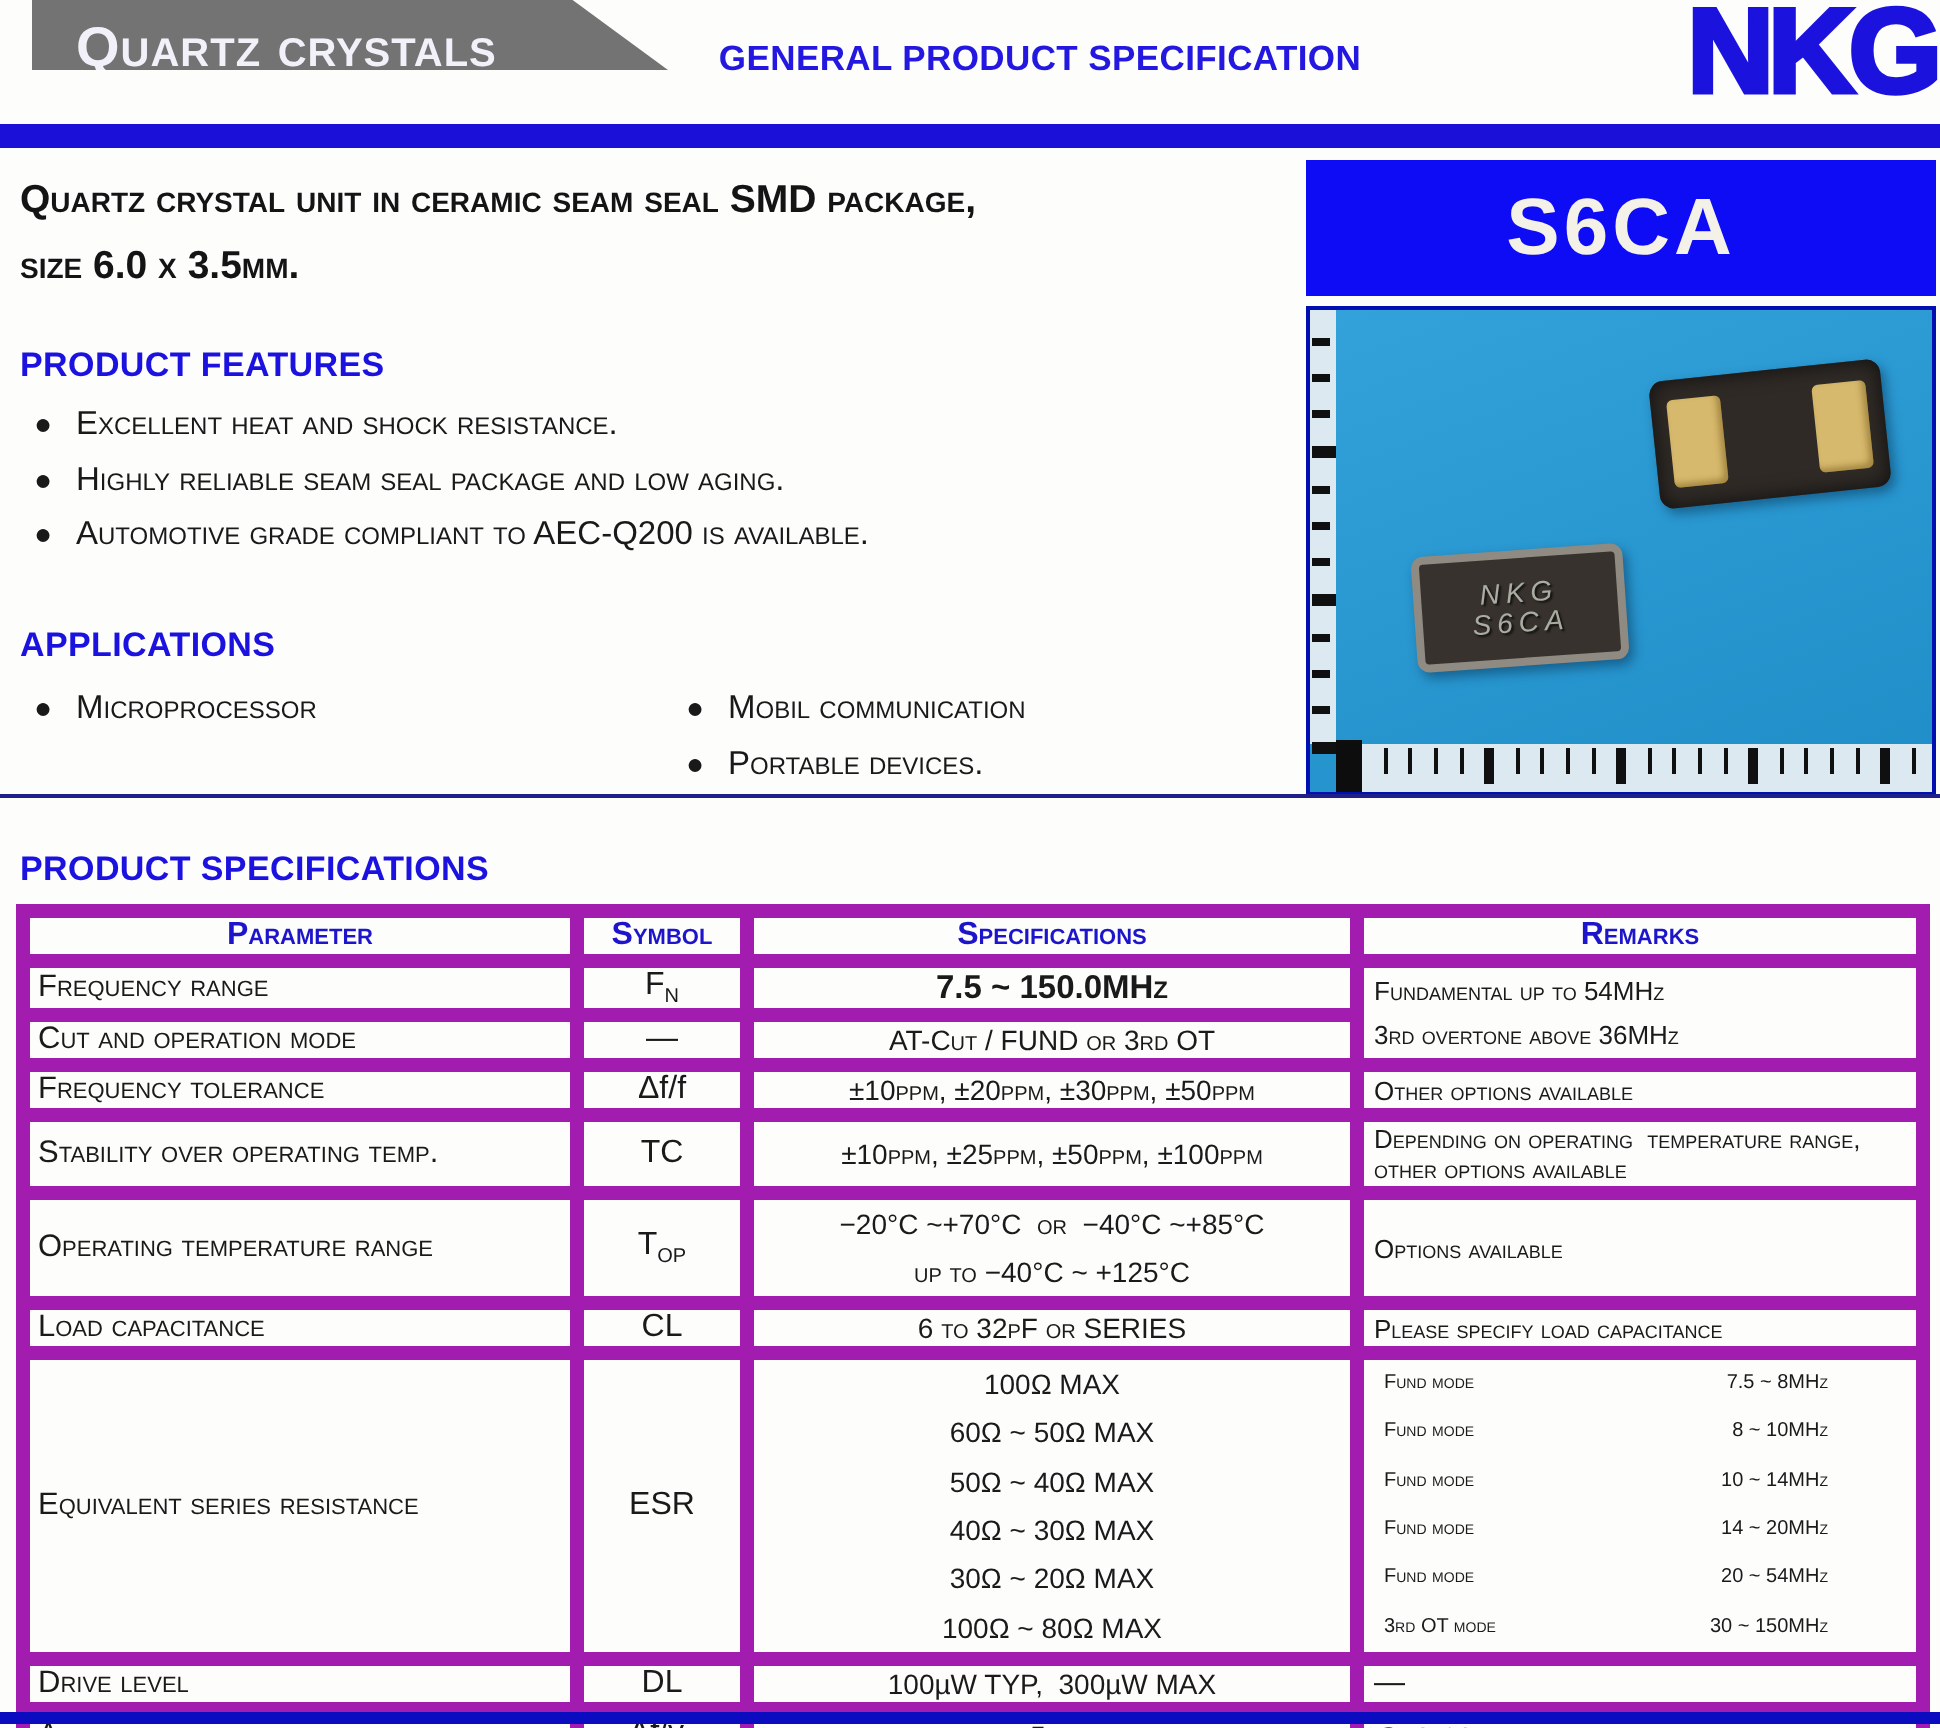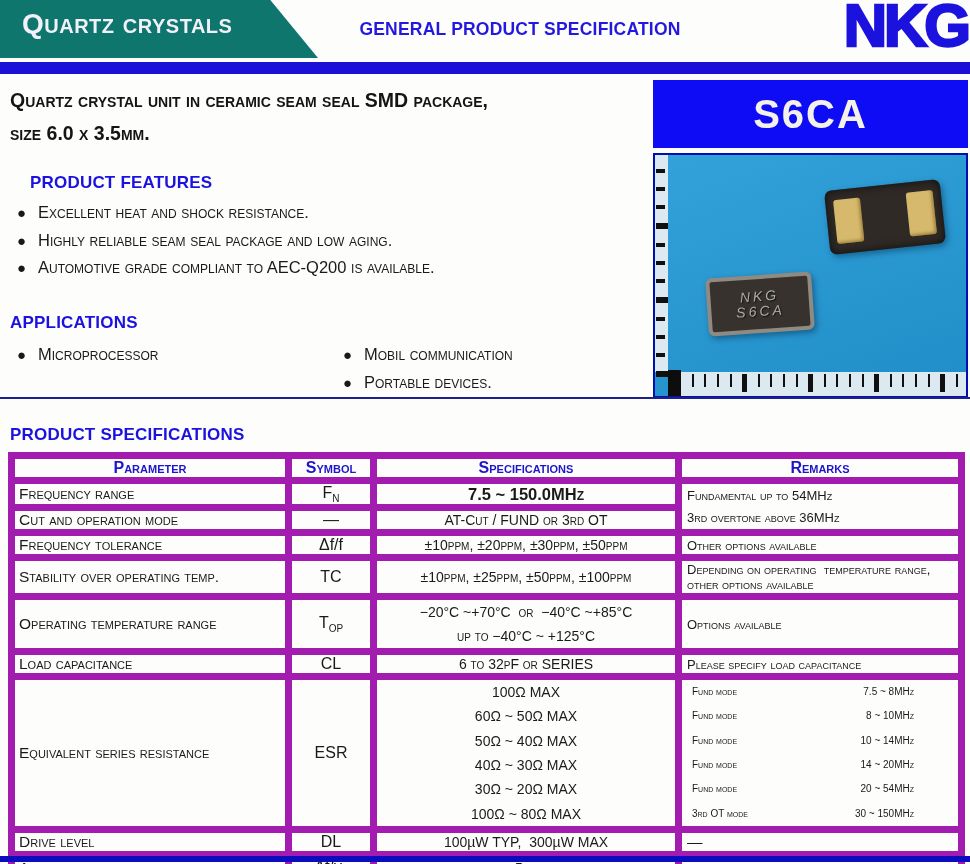--- a/index.html
+++ b/index.html
@@ -6,22 +6,22 @@
   html,body { background:#ffffff; }
   .page {
     position:relative; width:970px; height:864px; background:#fdfdfc;
     font-family:"Liberation Sans", sans-serif; color:#1a1a1a; overflow:hidden;
   }
   .sc { font-variant:small-caps; }
   .prewrap { white-space:pre-wrap; }
 
   
   .banner {
-    position:absolute; left:0; top:0; width:318px; height:58px;
-    background:#0f766e; clip-path:polygon(0 0, 85% 0, 100% 100%, 0 100%);
+    position:absolute; left:16px; top:0; width:318px; height:35px;
+    background:#737373; clip-path:polygon(0 0, 85% 0, 100% 100%, 0 100%);
     color:#f2f1fa; font-size:28px; font-weight:bold; line-height:48px;
     padding-left:22px; letter-spacing:0.5px;
   }
   .doc-type {
     position:absolute; left:320px; top:19px; width:400px; text-align:center;
     color:#2418e0; font-size:17.5px; font-weight:bold; letter-spacing:0.2px;
   }
   .logo {
     position:absolute; right:2px; top:-9px; color:#1c12dd;
     font-size:60px; font-weight:bold; letter-spacing:-3px;
@@ -72,21 +72,21 @@
     position:absolute; left:52px; top:120px; width:106px; height:58px;
     background:#37322e; border:4px solid #8f8a82; border-radius:6px;
     transform:rotate(-4deg); box-shadow:2px 3px 6px rgba(0,30,60,.45);
     display:flex; flex-direction:column; align-items:center; justify-content:center;
   }
   .chip-label { color:#a9aca1; font-size:14px; letter-spacing:3px; line-height:15px;
                 font-style:italic; text-shadow:1px 1px 1px #14110e; }
 
   
   .section-heading { position:absolute; left:10px; color:#1b12e0; font-size:17px; font-weight:bold; letter-spacing:0.2px; }
-  .h-features { top:173px;margin-left:20px; }
+  .h-features { top:173px; }
   .h-apps { top:313px; }
   .h-specs { top:425px; }
 
   .bullets { position:absolute; left:12px; top:199px; width:630px; list-style:none; }
   .bullets li, .app-col li { font-size:16.5px; line-height:27.5px; color:#191919; }
   .bullet-dot { display:inline-block; width:26px; text-align:left; padding-left:5px; font-size:15px; }
 
   .app-col { position:absolute; top:341px; list-style:none; }
   .app-col.c1 { left:12px; width:320px; }
   .app-col.c2 { left:338px; width:300px; }

